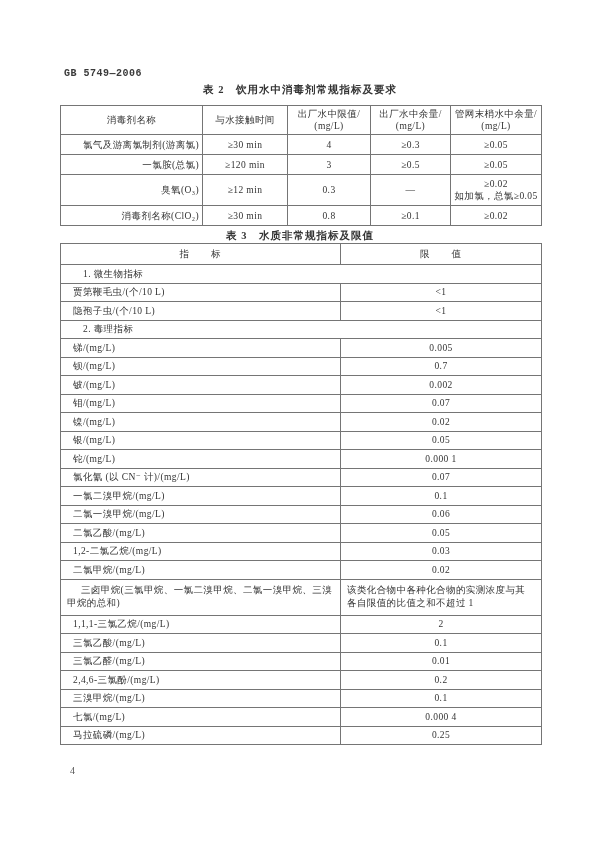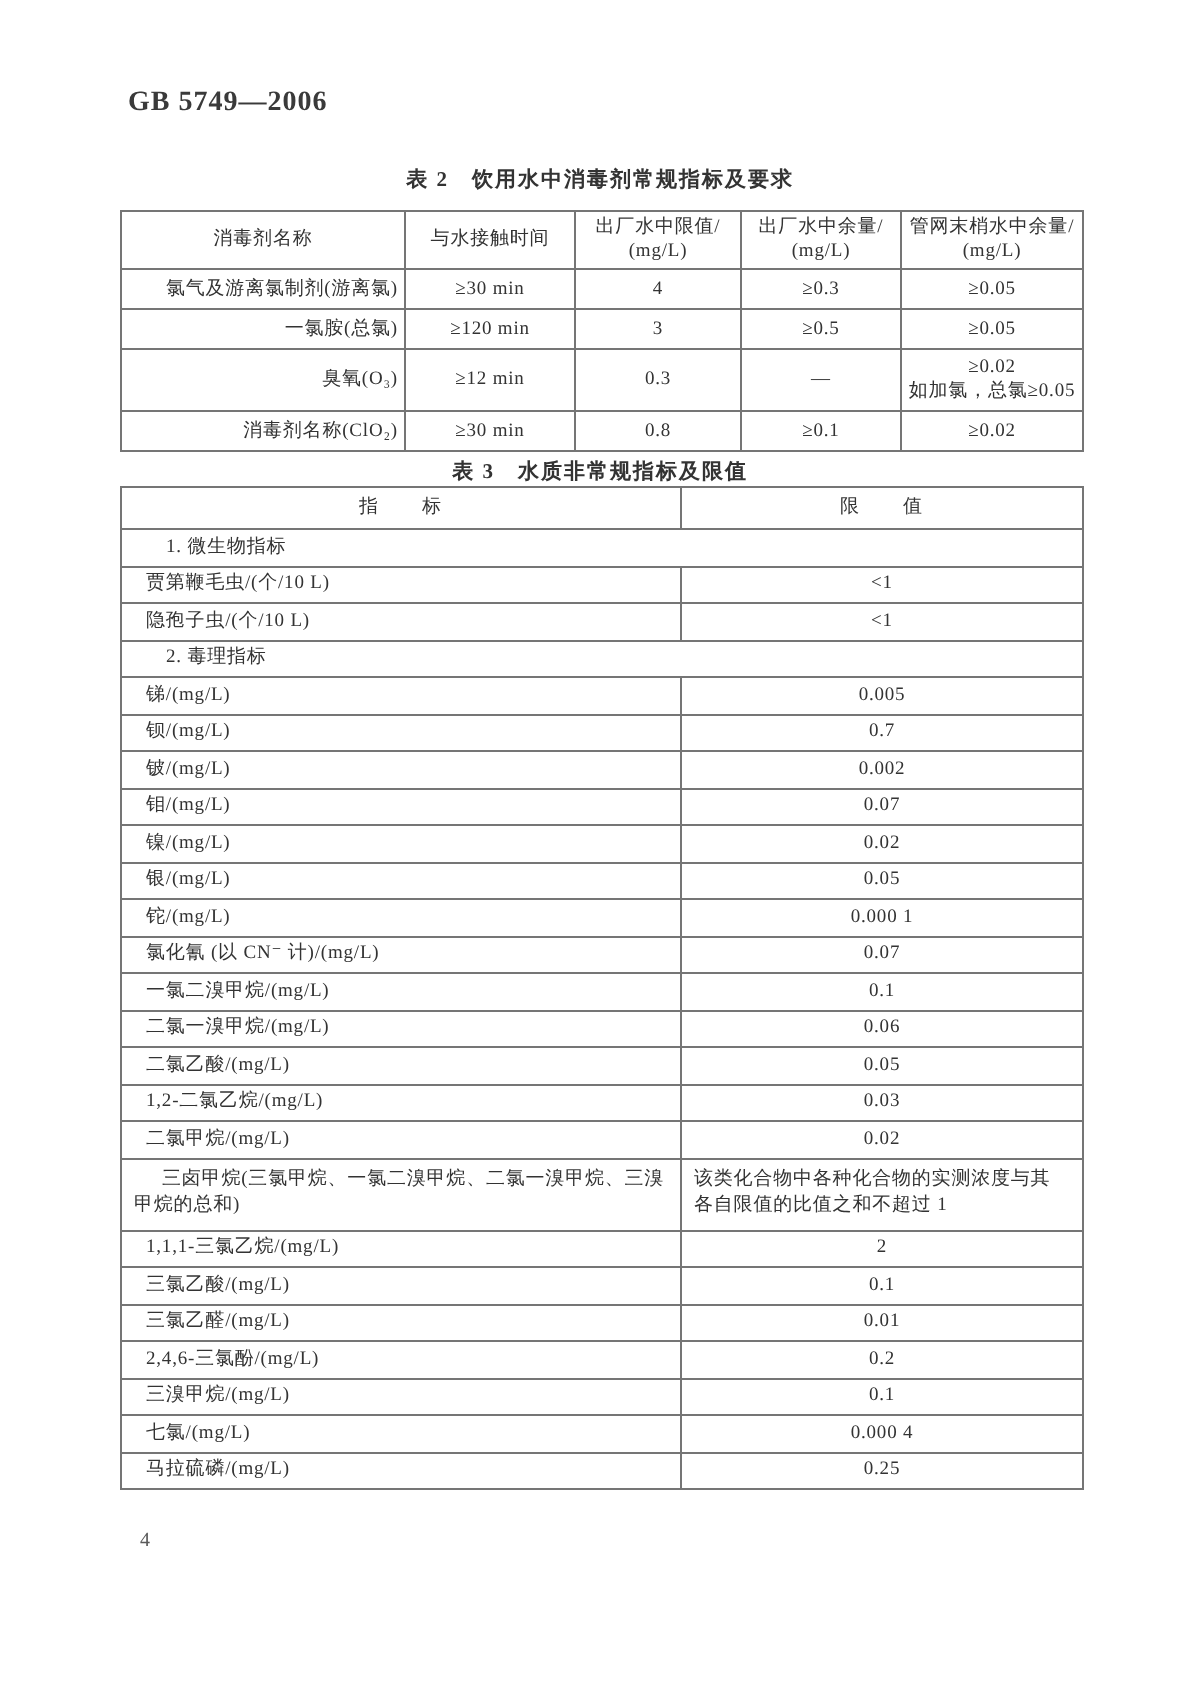--- a/index.html
+++ b/index.html
@@ -12,25 +12,26 @@
     width: 600px;
     height: 849px;
     background: #ffffff;
     font-family: "Liberation Serif", "DejaVu Serif", serif;
     color: #303030;
     overflow: hidden;
   }
   .doc-code {
     position: absolute;
     left: 64px;
-    top: 44px;
-    font-size: 14px;
+    top: 68px;
+    font-size: 10px;
     font-weight: bold;
     letter-spacing: 0.5px;
     color: #3a3a3a;
+    font-family: Liberation Mono, monospace;
   }
   .tbl-title {
     position: absolute;
     left: 0;
     width: 600px;
     text-align: center;
     font-size: 10.5px;
     font-weight: bold;
     letter-spacing: 1px;
     color: #333333;

